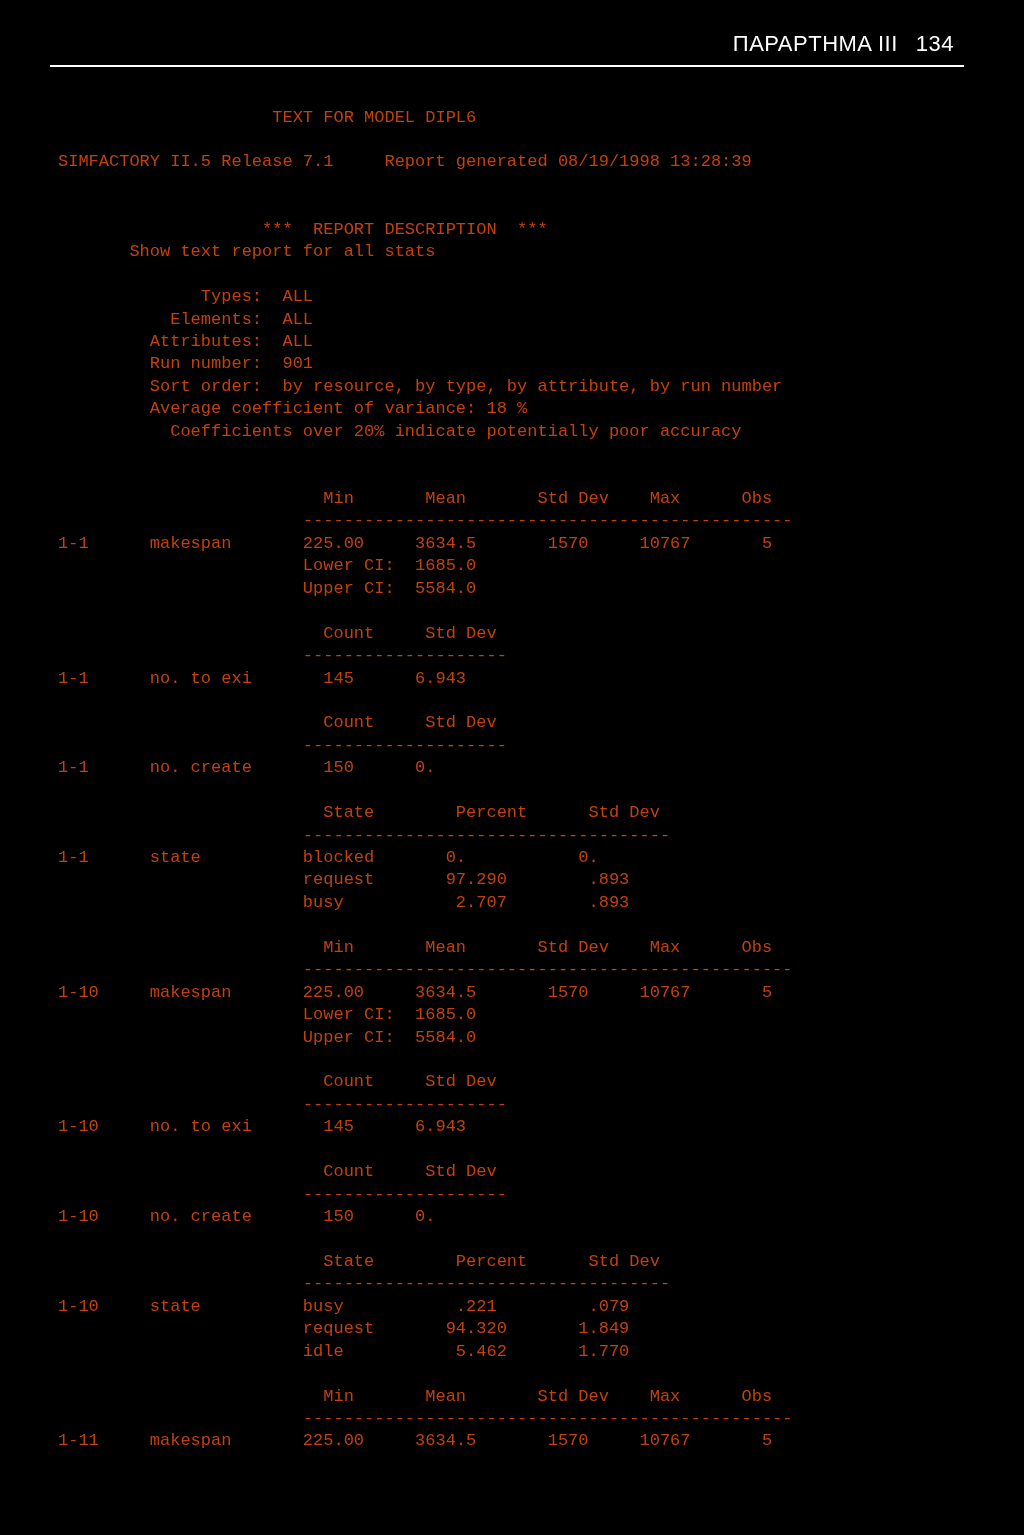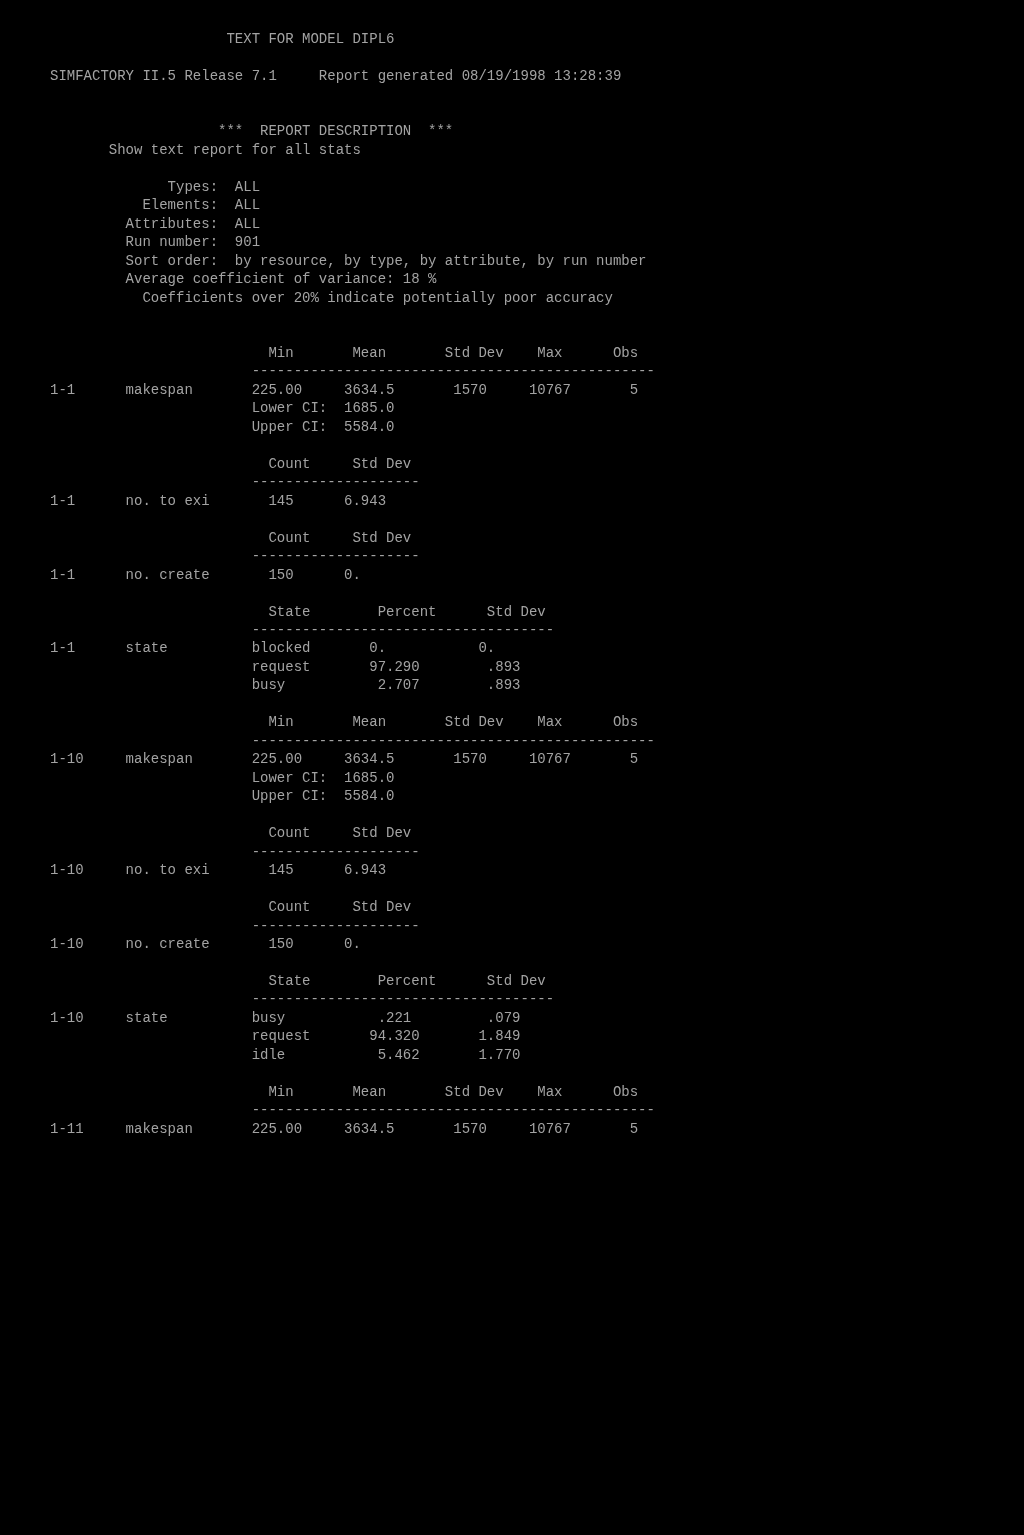--- a/index.html
+++ b/index.html
@@ -1,24 +1,27 @@
 <!DOCTYPE html>
 <html><head>
 <meta charset="utf-8">
 <style>
   html,body{margin:0;padding:0;background:#000;color:#fff;font-family:"Courier New",monospace;font-size:17px;line-height:1.3;width:1024px}
   .page{padding:30px 60px 60px 50px;box-sizing:border-box;width:1024px}
   .hdr{border-bottom:2px solid #fff;margin:0 0 40px 0;text-align:right;padding:0 10px 6px 0;font-family:Arial,sans-serif;font-size:22px;letter-spacing:0.5px}
   .hdr .pg{margin-left:18px}
-  pre{margin:0;font-family:"Courier New",monospace;font-size:14px;line-height:1.32;white-space:pre;color:#a3a3a3}
+  pre{margin:8px;font-family:"Courier New",monospace;font-size:17px;line-height:1.32;white-space:pre;color:#c2410c}
 </style>
 </head>
 <body>
 
 <div class="page">
+  <div class="hdr">
+    <span>ΠΑΡΑΡΤΗΜΑ III</span><span class="pg">134</span>
+  </div>
 
 <pre><span>                     TEXT FOR MODEL DIPL6</span>
 
 <span>SIMFACTORY II.5 Release 7.1     Report generated 08/19/1998 13:28:39</span>
 
 
 <span>                    ***  REPORT DESCRIPTION  ***</span>
 <span>       Show text report for all stats</span>
 
 <span>              Types:  ALL</span>

